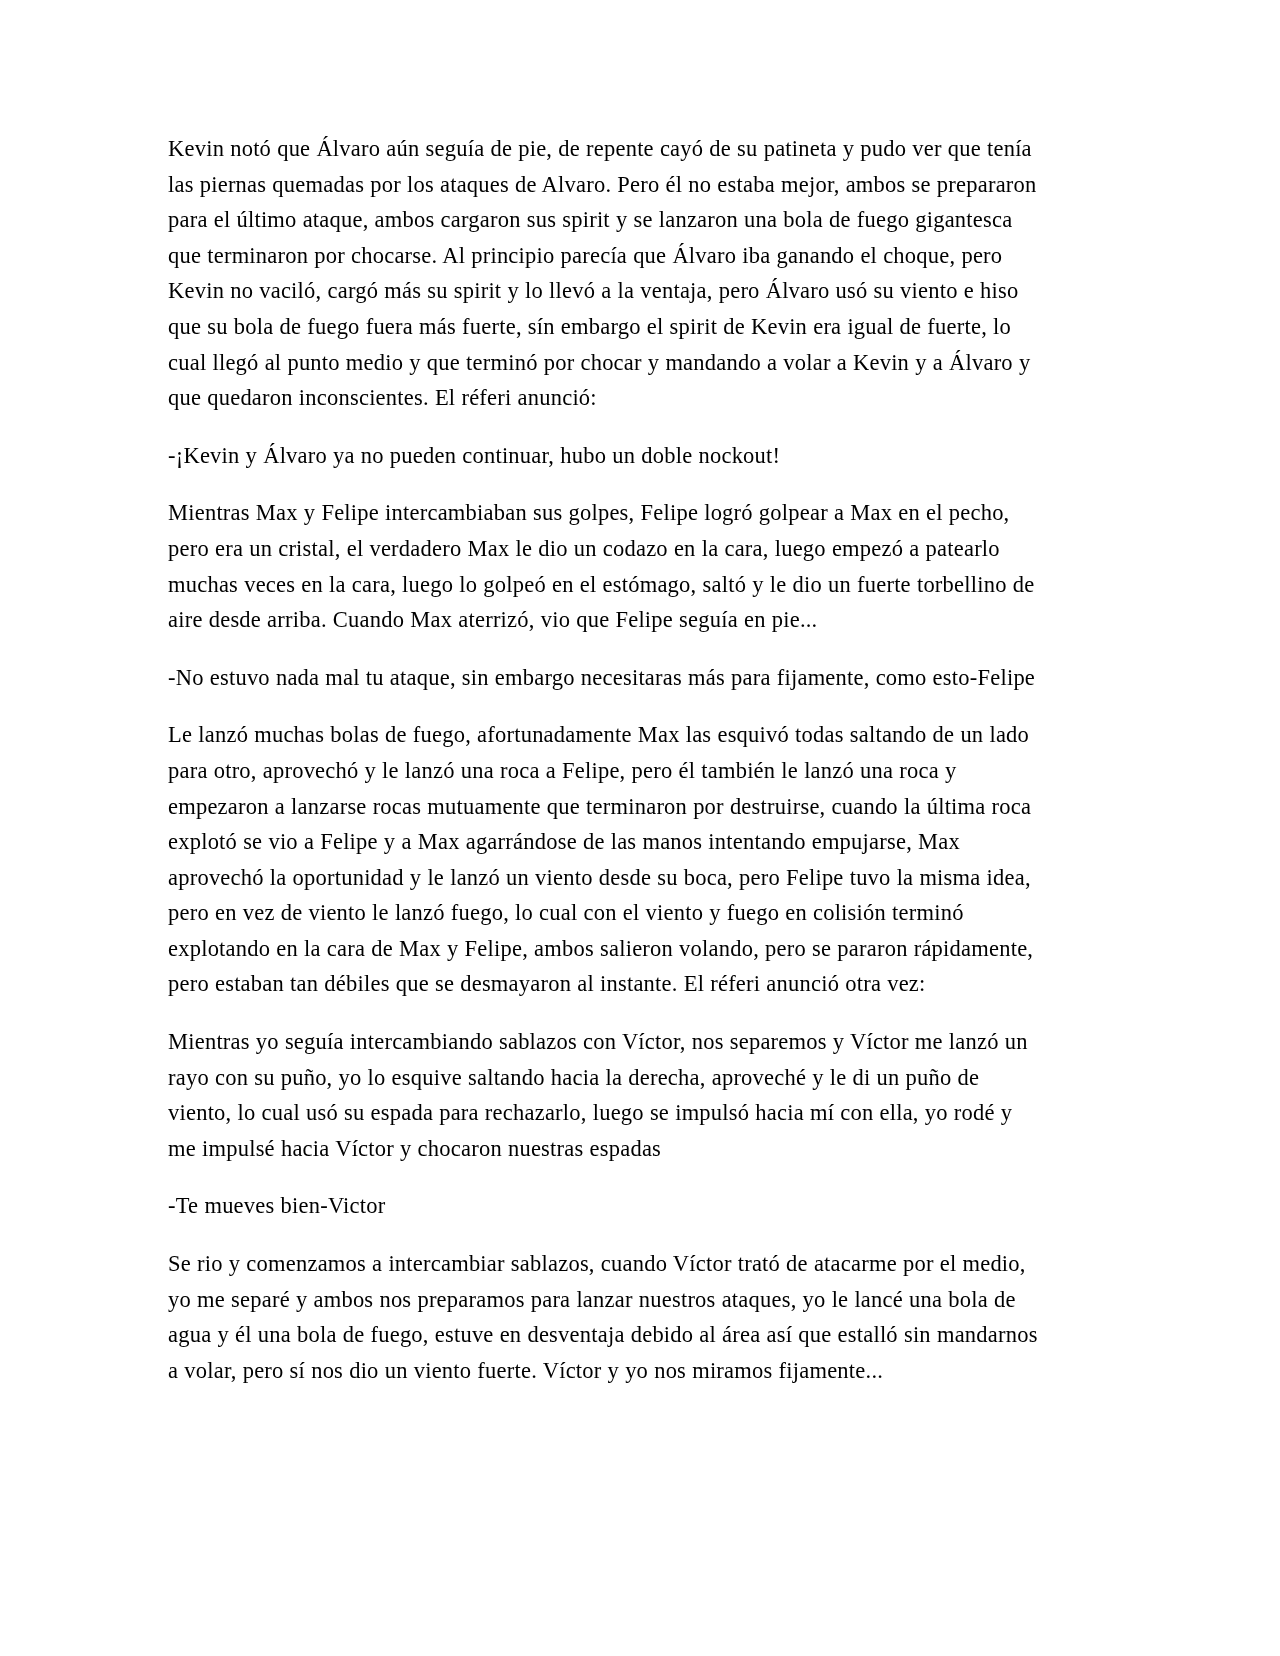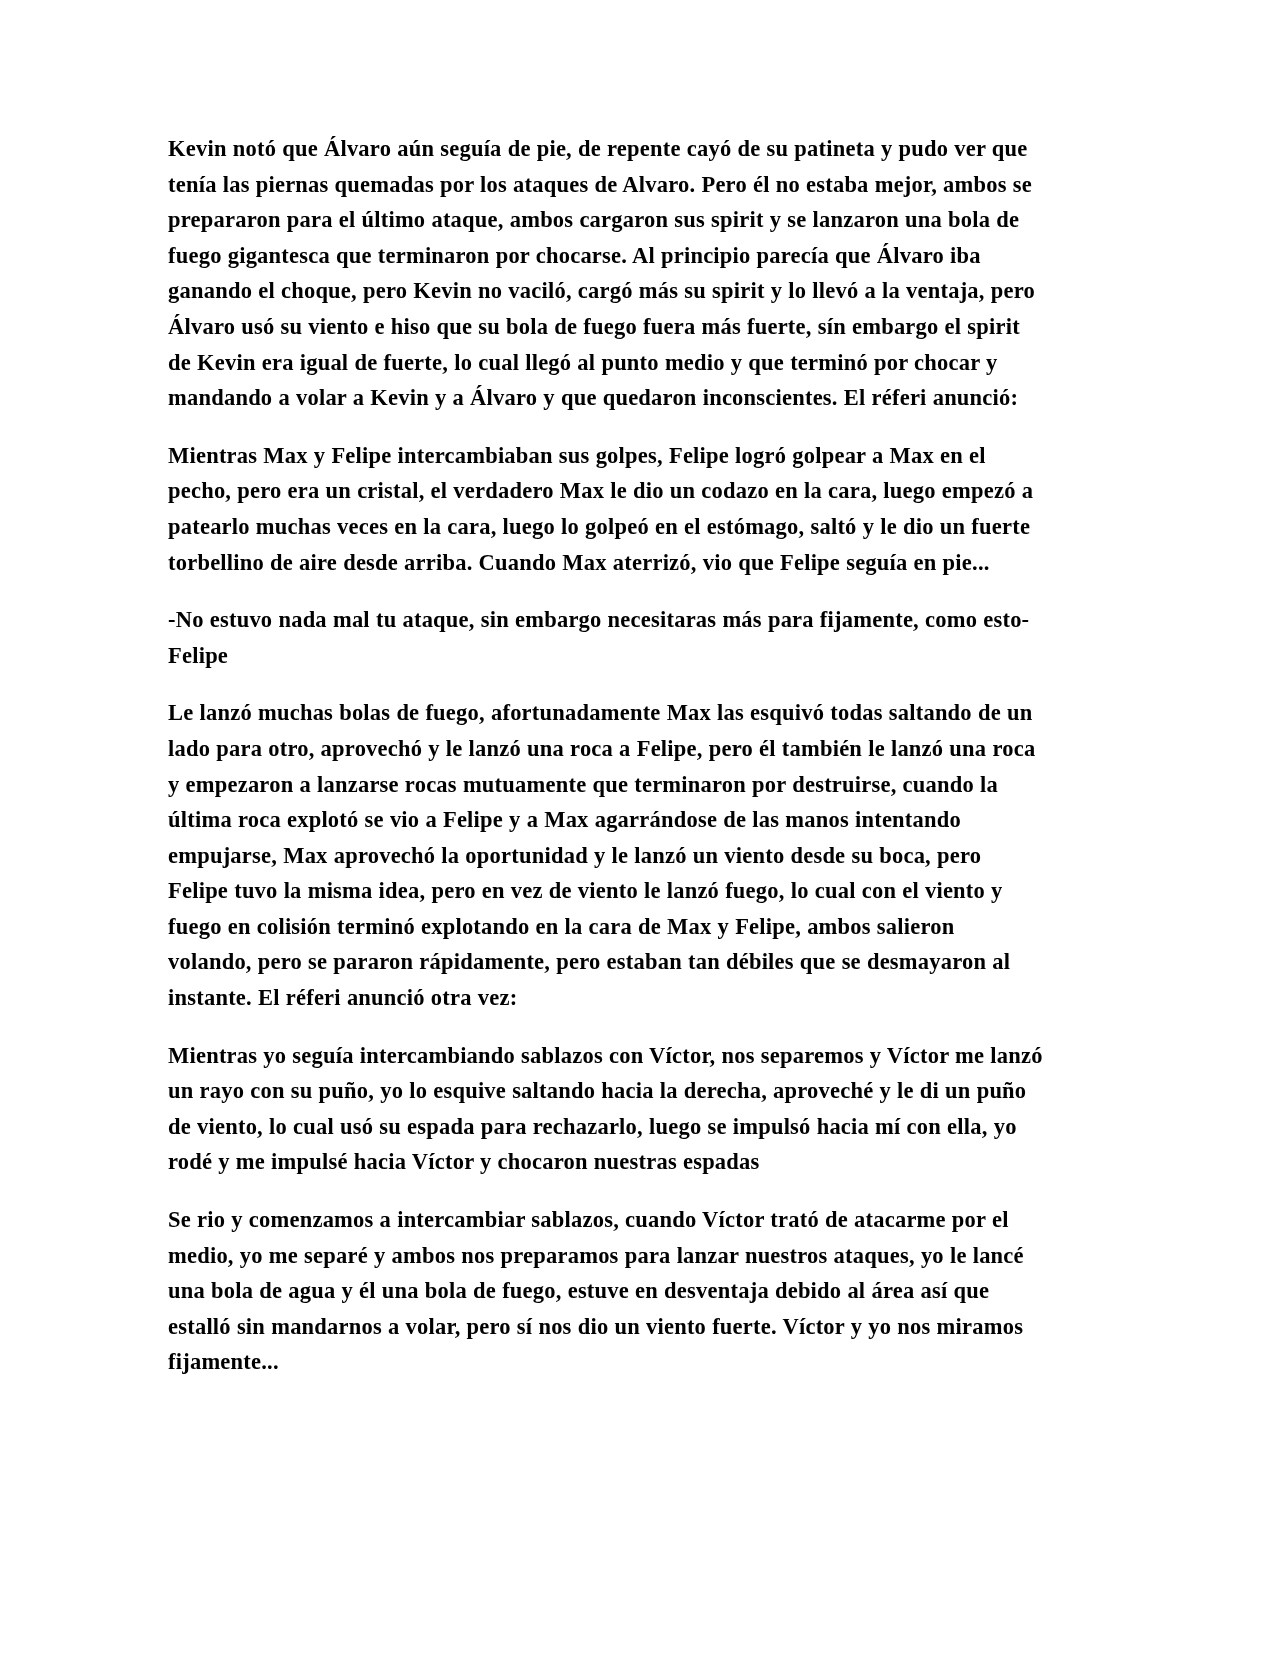--- a/index.html
+++ b/index.html
@@ -27,31 +27,33 @@
     width: 876px;
   }
   p.para {
     margin: 0 0 22px 0;
     font-size: 22.5px;
     line-height: 35.6px;
     text-align: left;
     letter-spacing: 0.01em;
     word-spacing: 0.01em;
     color: #000000;
-    font-weight: bold;
+    font-weight: normal;
   }
   p.para:last-child {
     margin-bottom: 8px;
   }
 </style>
 </head>
 <body>
 
 <div id="page">
   <div id="doc-body">
     <p class="para">Kevin notó que Álvaro aún seguía de pie, de repente cayó de su patineta y pudo ver que tenía las piernas quemadas por los ataques de Alvaro. Pero él no estaba mejor, ambos se prepararon para el último ataque, ambos cargaron sus spirit y se lanzaron una bola de fuego gigantesca que terminaron por chocarse. Al principio parecía que Álvaro iba ganando el choque, pero Kevin no vaciló, cargó más su spirit y lo llevó a la ventaja, pero Álvaro usó su viento e hiso que su bola de fuego fuera más fuerte, sín embargo el spirit de Kevin era igual de fuerte, lo cual llegó al punto medio y que terminó por chocar y mandando a volar a Kevin y a Álvaro y que quedaron inconscientes. El réferi anunció:</p>
+    <p class="para">-¡Kevin y Álvaro ya no pueden continuar, hubo un doble nockout!</p>
     <p class="para">Mientras Max y Felipe intercambiaban sus golpes, Felipe logró golpear a Max en el pecho, pero era un cristal, el verdadero Max le dio un codazo en la cara, luego empezó a patearlo muchas veces en la cara, luego lo golpeó en el estómago, saltó y le dio un fuerte torbellino de aire desde arriba. Cuando Max aterrizó, vio que Felipe seguía en pie...</p>
     <p class="para">-No estuvo nada mal tu ataque, sin embargo necesitaras más para fijamente, como esto-Felipe</p>
     <p class="para">Le lanzó muchas bolas de fuego, afortunadamente Max las esquivó todas saltando de un lado para otro, aprovechó y le lanzó una roca a Felipe, pero él también le lanzó una roca y empezaron a lanzarse rocas mutuamente que terminaron por destruirse, cuando la última roca explotó se vio a Felipe y a Max agarrándose de las manos intentando empujarse, Max aprovechó la oportunidad y le lanzó un viento desde su boca, pero Felipe tuvo la misma idea, pero en vez de viento le lanzó fuego, lo cual con el viento y fuego en colisión terminó explotando en la cara de Max y Felipe, ambos salieron volando, pero se pararon rápidamente, pero estaban tan débiles que se desmayaron al instante. El réferi anunció otra vez:</p>
     <p class="para">Mientras yo seguía intercambiando sablazos con Víctor, nos separemos y Víctor me lanzó un rayo con su puño, yo lo esquive saltando hacia la derecha, aproveché y le di un puño de viento, lo cual usó su espada para rechazarlo, luego se impulsó hacia mí con ella, yo rodé y me impulsé hacia Víctor y chocaron nuestras espadas</p>
+    <p class="para">-Te mueves bien-Victor</p>
     <p class="para">Se rio y comenzamos a intercambiar sablazos, cuando Víctor trató de atacarme por el medio, yo me separé y ambos nos preparamos para lanzar nuestros ataques, yo le lancé una bola de agua y él una bola de fuego, estuve en desventaja debido al área así que estalló sin mandarnos a volar, pero sí nos dio un viento fuerte.  Víctor y yo nos miramos fijamente...</p>
   </div>
 </div>
 
 </body></html>

